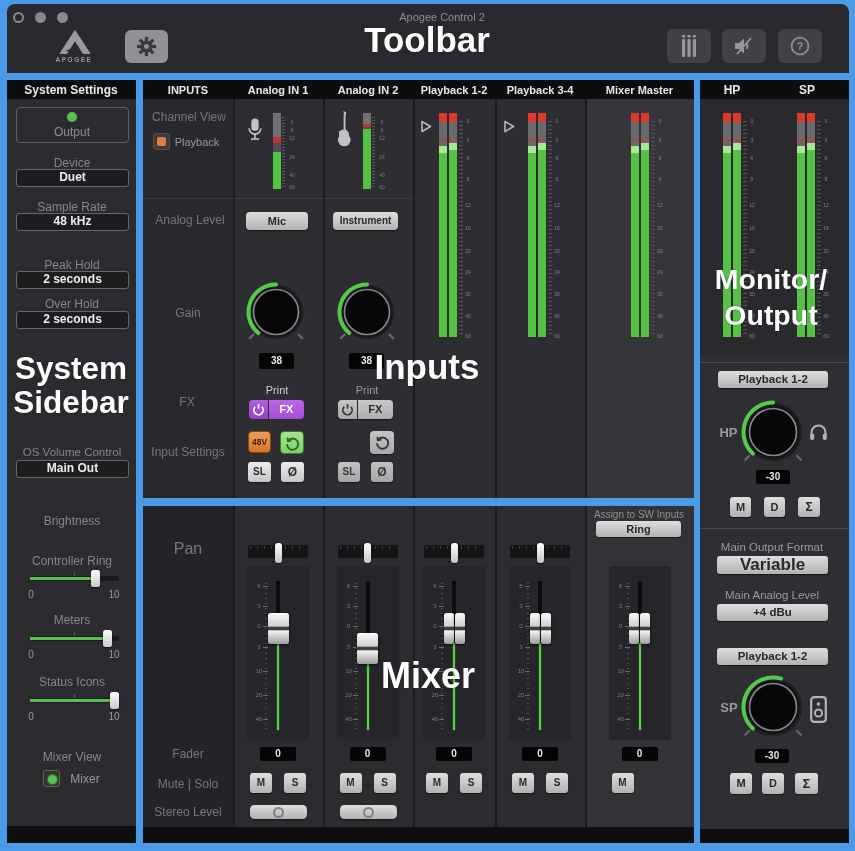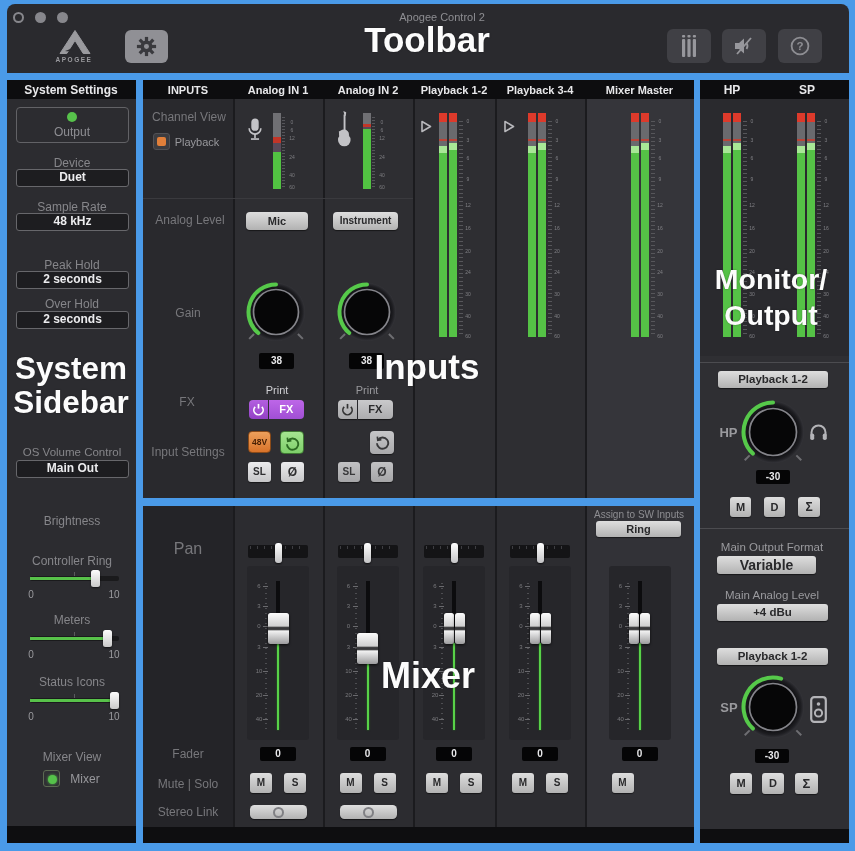--- a/index.html
+++ b/index.html
@@ -288,21 +288,21 @@
 <div class="a" style="left:143px;top:506px;width:90px;height:337px;background:#242428;"></div>
 <div class="a" style="left:585px;top:506px;width:109px;height:337px;background:#323237;"></div>
 <div class="a" style="left:233px;top:506px;width:2px;height:337px;background:#1b1b1e;"></div>
 <div class="a" style="left:323px;top:506px;width:2px;height:337px;background:#1b1b1e;"></div>
 <div class="a" style="left:413px;top:506px;width:2px;height:337px;background:#1b1b1e;"></div>
 <div class="a" style="left:495px;top:506px;width:2px;height:337px;background:#1b1b1e;"></div>
 <div class="a" style="left:585px;top:506px;width:2px;height:337px;background:#1b1b1e;"></div>
 <div class="lbl" style="left:188px;top:549px;font-size:16px;color:#77777b;font-weight:normal;">Pan</div>
 <div class="lbl" style="left:188px;top:754px;font-size:12px;color:#77777b;font-weight:normal;">Fader</div>
 <div class="lbl" style="left:188px;top:784px;font-size:12px;color:#77777b;font-weight:normal;">Mute | Solo</div>
-<div class="lbl" style="left:188px;top:812px;font-size:12px;color:#77777b;font-weight:normal;">Stereo Link</div>
+<div class="lbl" style="left:188px;top:812px;font-size:12px;color:#77777b;font-weight:normal;">Stereo Level</div>
 <div class="lbl" style="left:639px;top:514px;font-size:10px;color:#8e8e92;font-weight:normal;">Assign to SW Inputs</div>
 <div class="btn" style="left:596px;top:521px;width:85px;height:16px;font-size:11px;line-height:16px;">Ring</div>
 <div class="a" style="left:248px;top:545px;width:60px;height:13px;background:#141416;border-radius:2px;"></div>
 <div class="a" style="left:250px;top:546px;width:56px;height:3px;background:repeating-linear-gradient(to right,#3e3e42 0,#3e3e42 1px,transparent 1px,transparent 7px);"></div>
 <div class="a" style="left:274.5px;top:543px;width:7px;height:20px;background:linear-gradient(#ffffff,#c4c4c6);border-radius:3px;box-shadow:0 1px 2px rgba(0,0,0,.7);"></div>
 <div class="a" style="left:247px;top:566px;width:62px;height:174px;background:#26262a;border-radius:3px;"></div>
 <div class="lbl" style="left:259px;top:586px;font-size:6px;color:#7a7a7e;font-weight:normal;">6</div>
 <div class="a" style="left:263px;top:585.5px;width:5px;height:1px;background:#6a6a6e;"></div>
 <div class="lbl" style="left:259px;top:606px;font-size:6px;color:#7a7a7e;font-weight:normal;">3</div>
 <div class="a" style="left:263px;top:605.5px;width:5px;height:1px;background:#6a6a6e;"></div>
@@ -484,21 +484,21 @@
 <path d="M2.5 12 L2.5 9.5 a7 7 0 0 1 14 0 L16.5 12" fill="none" stroke="#b4b4b8" stroke-width="2"></path>
 <rect x="1.2" y="10.5" width="4" height="6.5" rx="1.8" fill="#b4b4b8"></rect>
 <rect x="13.8" y="10.5" width="4" height="6.5" rx="1.8" fill="#b4b4b8"></rect>
   </svg>
 <div class="disp" style="left:756px;top:470px;width:34px;height:14px;font-size:10px;line-height:14px;">-30</div>
 <div class="btn" style="left:730px;top:497px;width:21px;height:20px;font-size:11px;line-height:20px;">M</div>
 <div class="btn" style="left:764px;top:497px;width:21px;height:20px;font-size:11px;line-height:20px;">D</div>
 <div class="btn" style="left:798px;top:497px;width:22px;height:20px;font-size:12px;line-height:20px;">Σ</div>
 <div class="a" style="left:700px;top:528px;width:149px;height:1px;background:#4c4c50;"></div>
 <div class="lbl" style="left:772px;top:547px;font-size:11.5px;color:#9a9a9e;font-weight:normal;">Main Output Format</div>
-<div class="btn" style="left:717px;top:556px;width:99px;height:18px;font-size:14px;line-height:18px;">Variable</div>
+<div class="btn" style="left:717px;top:556px;width:111px;height:18px;font-size:17px;line-height:18px;">Variable</div>
 <div class="lbl" style="left:772px;top:595px;font-size:11.5px;color:#9a9a9e;font-weight:normal;">Main Analog Level</div>
 <div class="btn" style="left:717px;top:604px;width:111px;height:17px;font-size:11.5px;line-height:17px;">+4 dBu</div>
 <div class="btn" style="left:717px;top:648px;width:111px;height:17px;font-size:11.5px;line-height:17px;">Playback 1-2</div>
 <svg class="a" style="left:729.5px;top:664px;" width="86" height="86" viewBox="0 0 86 86">
 <defs>
       <radialGradient id="kb772.5">
         <stop offset="55%" stop-color="#050506"></stop>
         <stop offset="78%" stop-color="#101013"></stop>
         <stop offset="90%" stop-color="#1e1e22"></stop>
         <stop offset="100%" stop-color="#333338"></stop>

